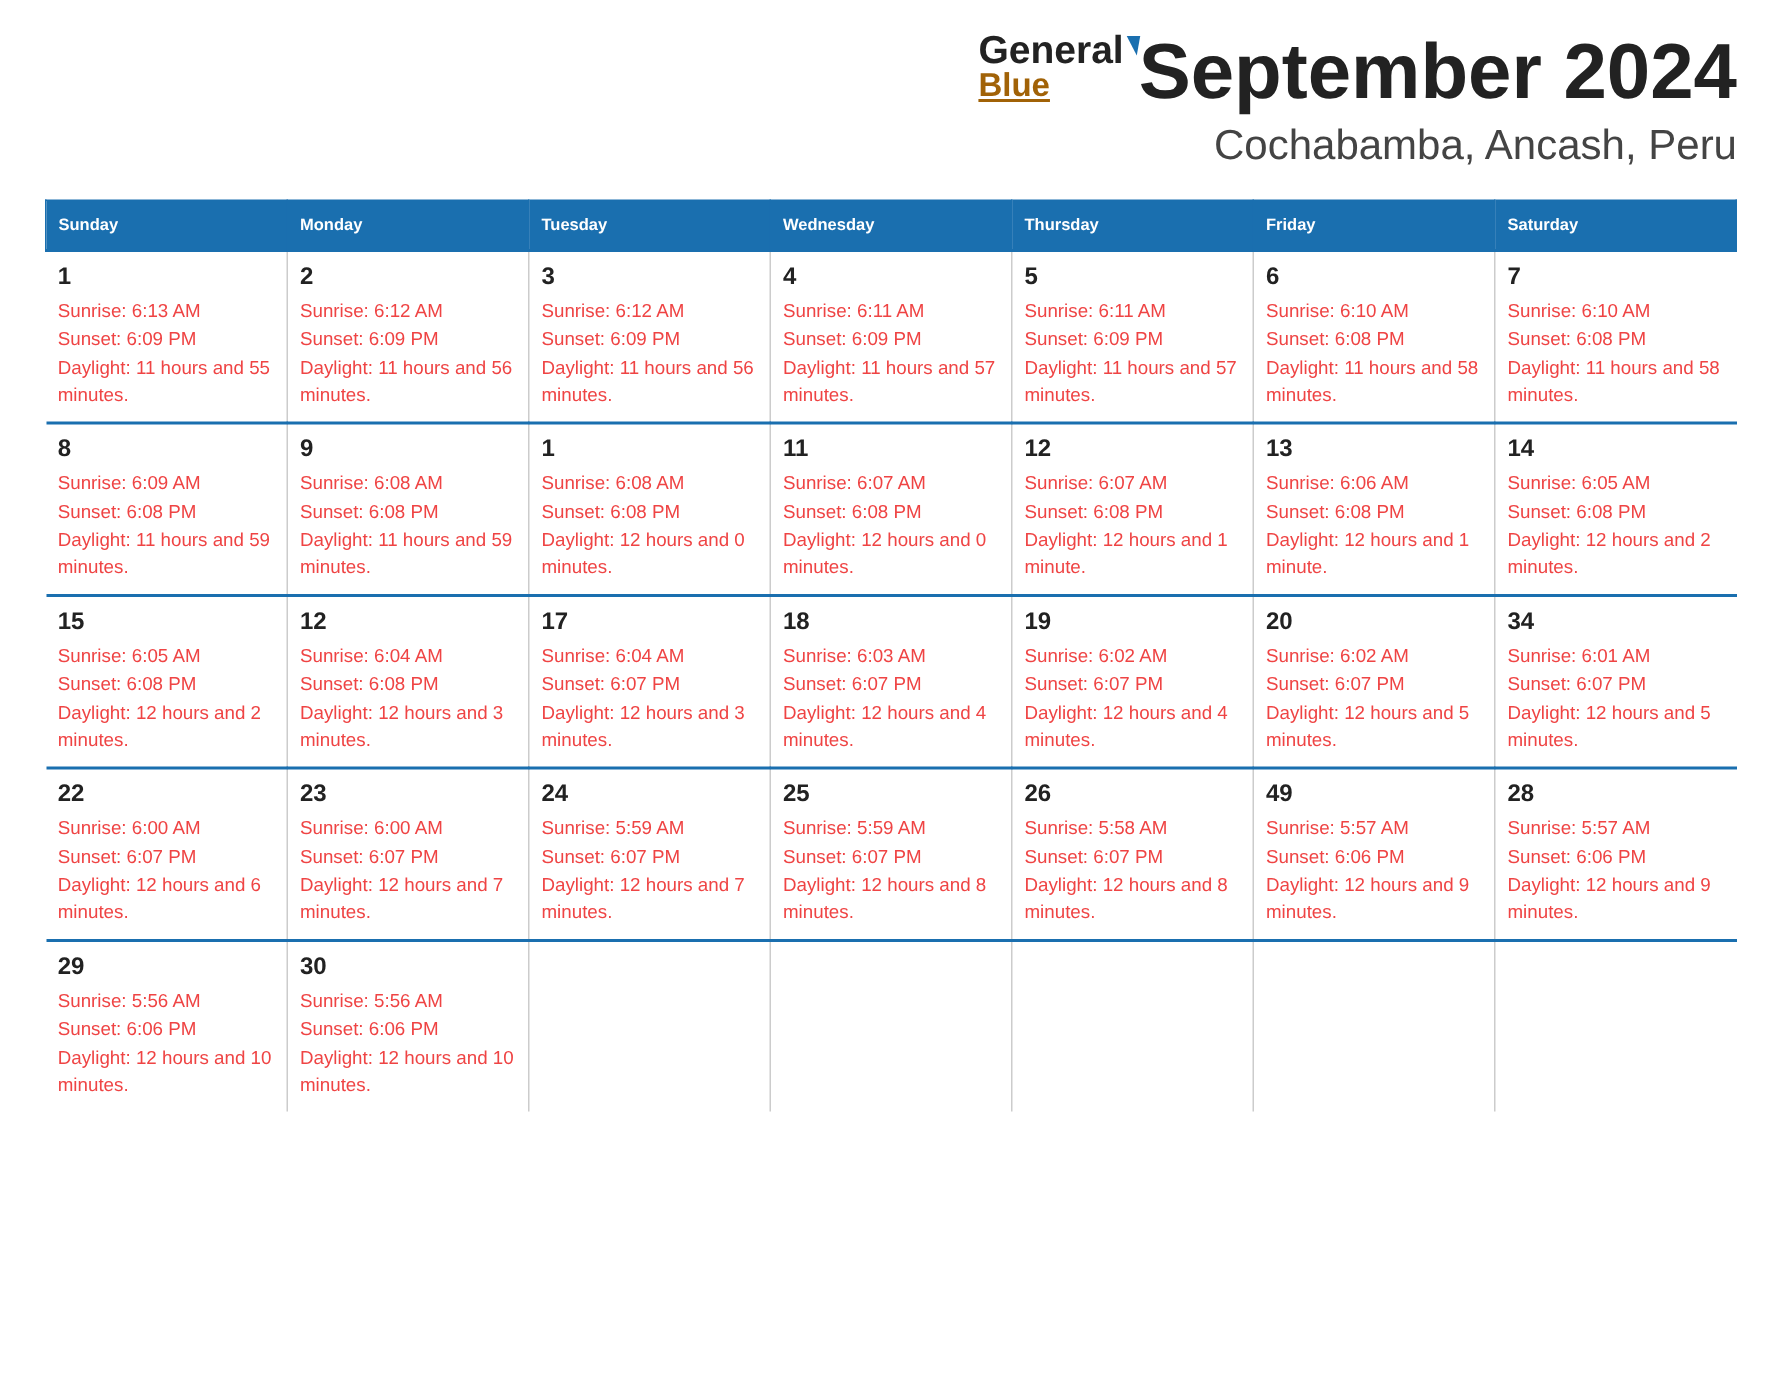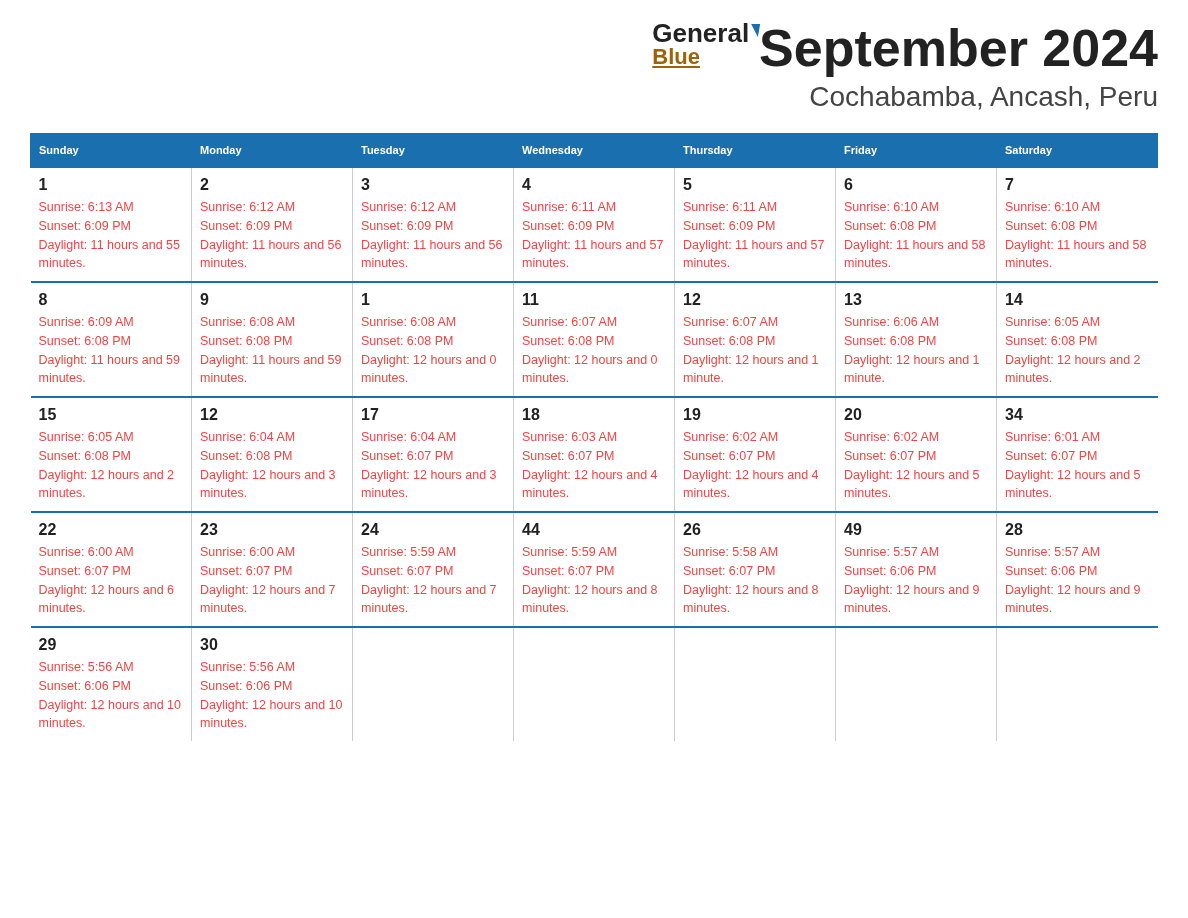--- a/index.html
+++ b/index.html
@@ -217,21 +217,21 @@
         </td>
         <td>
           <span class="day-num">23</span>
         <div class="day-info">Sunrise: 6:00 AM<br>Sunset: 6:07 PM<br>Daylight: 12 hours and 7 minutes.</div>
         </td>
         <td>
           <span class="day-num">24</span>
         <div class="day-info">Sunrise: 5:59 AM<br>Sunset: 6:07 PM<br>Daylight: 12 hours and 7 minutes.</div>
         </td>
         <td>
-          <span class="day-num">44</span>
+          <span class="day-num">25</span>
         <div class="day-info">Sunrise: 5:59 AM<br>Sunset: 6:07 PM<br>Daylight: 12 hours and 8 minutes.</div>
         </td>
         <td>
           <span class="day-num">26</span>
         <div class="day-info">Sunrise: 5:58 AM<br>Sunset: 6:07 PM<br>Daylight: 12 hours and 8 minutes.</div>
         </td>
         <td>
           <span class="day-num">49</span>
         <div class="day-info">Sunrise: 5:57 AM<br>Sunset: 6:06 PM<br>Daylight: 12 hours and 9 minutes.</div>
         </td>

